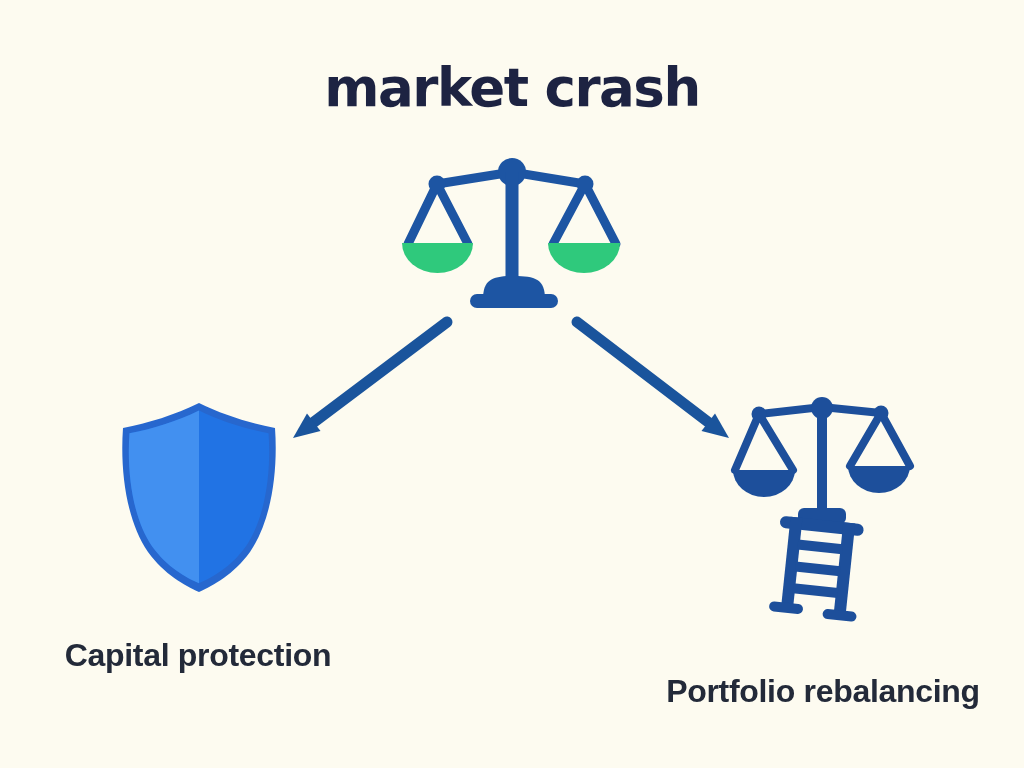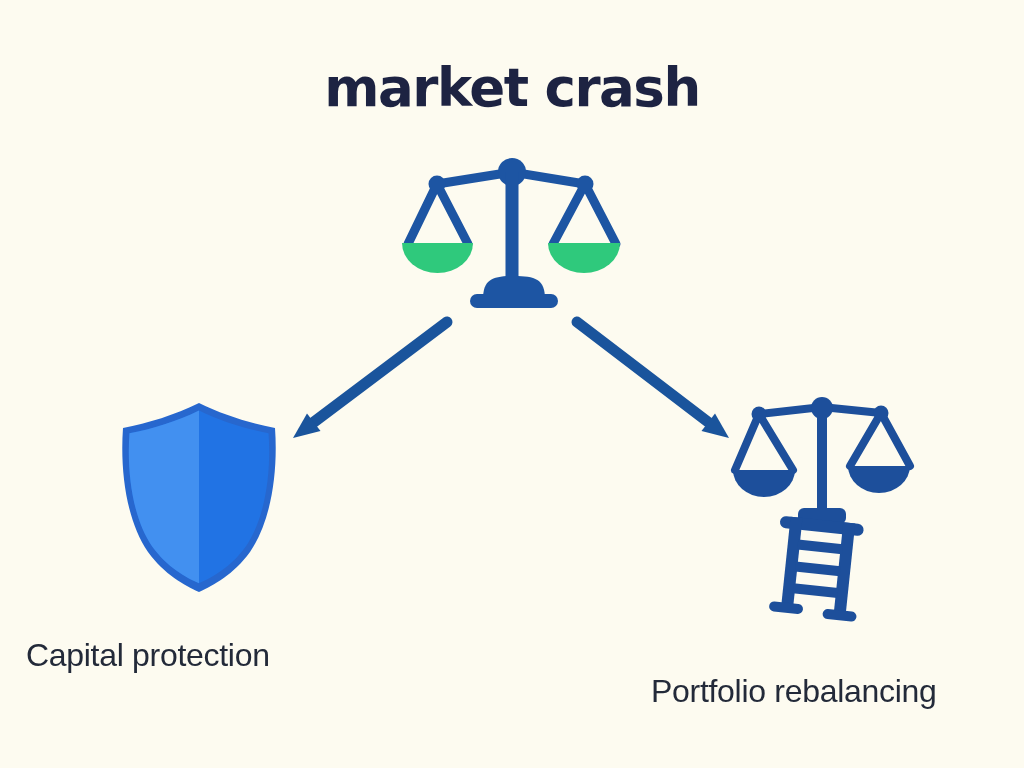--- a/index.html
+++ b/index.html
@@ -22,25 +22,25 @@
   }
   .abs{position:absolute;}
   .main-scale{left:397px;top:158px;width:236px;height:152px;}
   .arrows-layer{left:0;top:0;width:1024px;height:768px;pointer-events:none;}
   .shield{left:118px;top:402px;width:162px;height:192px;}
   .right-icon{left:720px;top:396px;width:200px;height:250px;}
   .label{
     position:absolute;
     top:636px;
     width:344px;
-    text-align:left;
+    text-align:center;
     font-size:32px;
     letter-spacing:-0.3px;
     line-height:1.2;
-    font-weight:400;
+    font-weight:700;
   }
   .label-left{left:26px;}
   .label-right{left:651px;}
 </style>
 </head>
 <body>
 
 <div class="canvas" style="background-color: rgb(253, 251, 240);">
 
   <h1 class="title" style="color: rgb(29, 35, 66);">market crash</h1>

